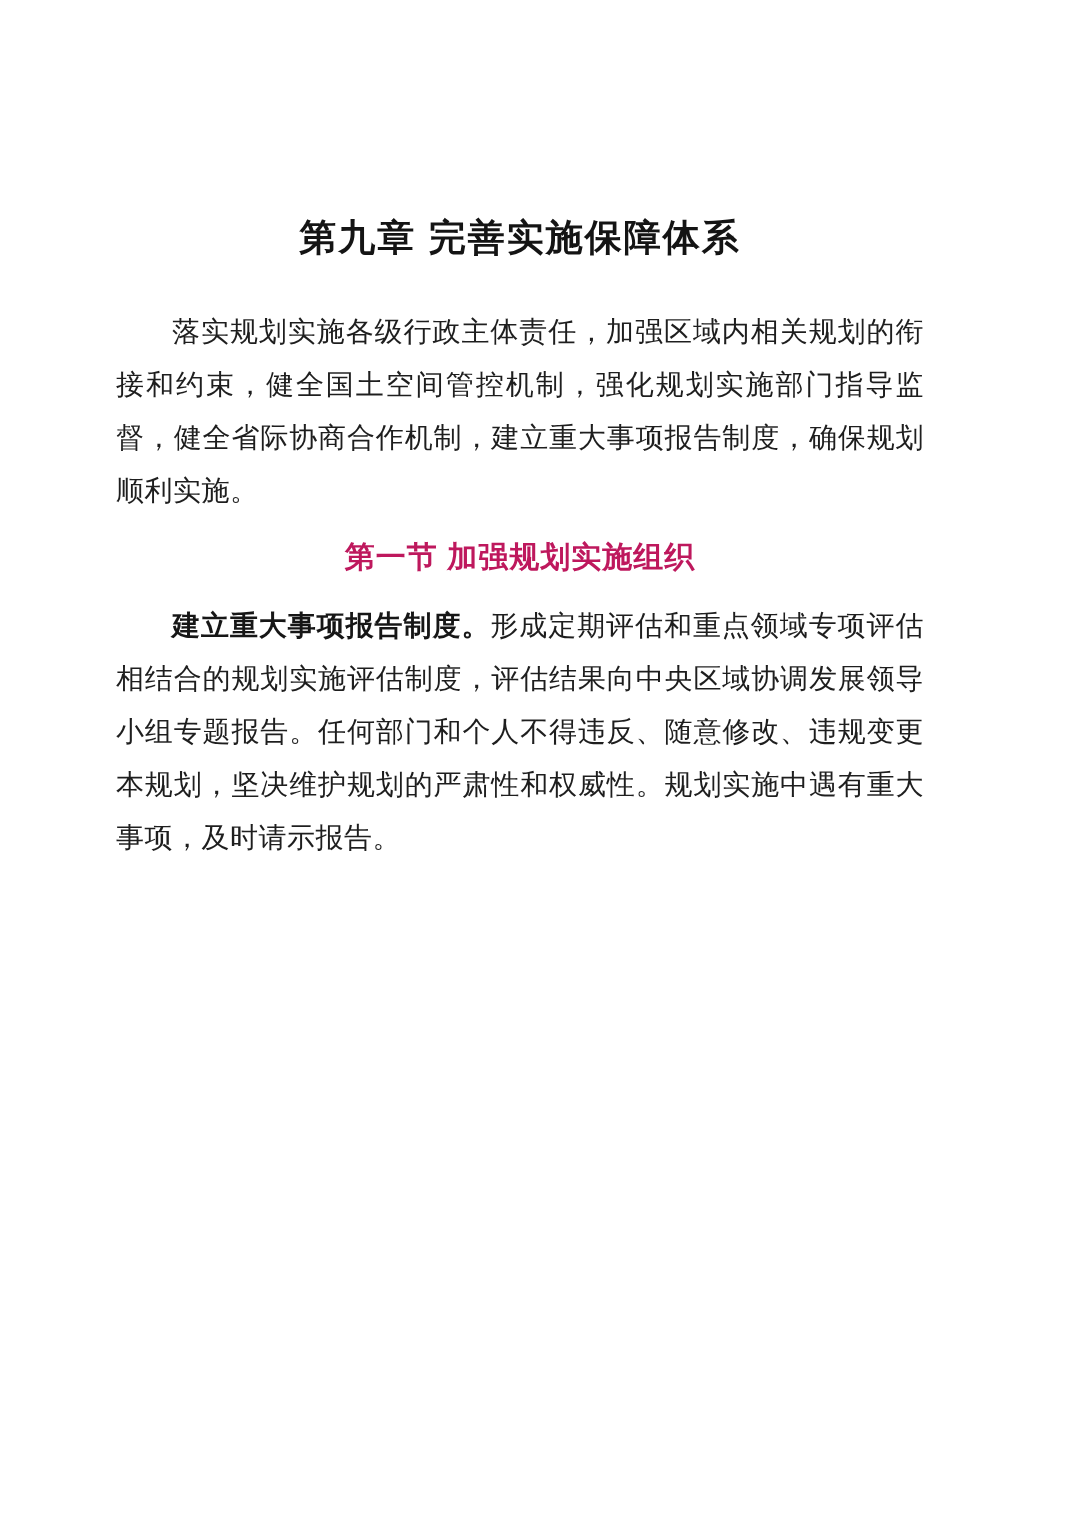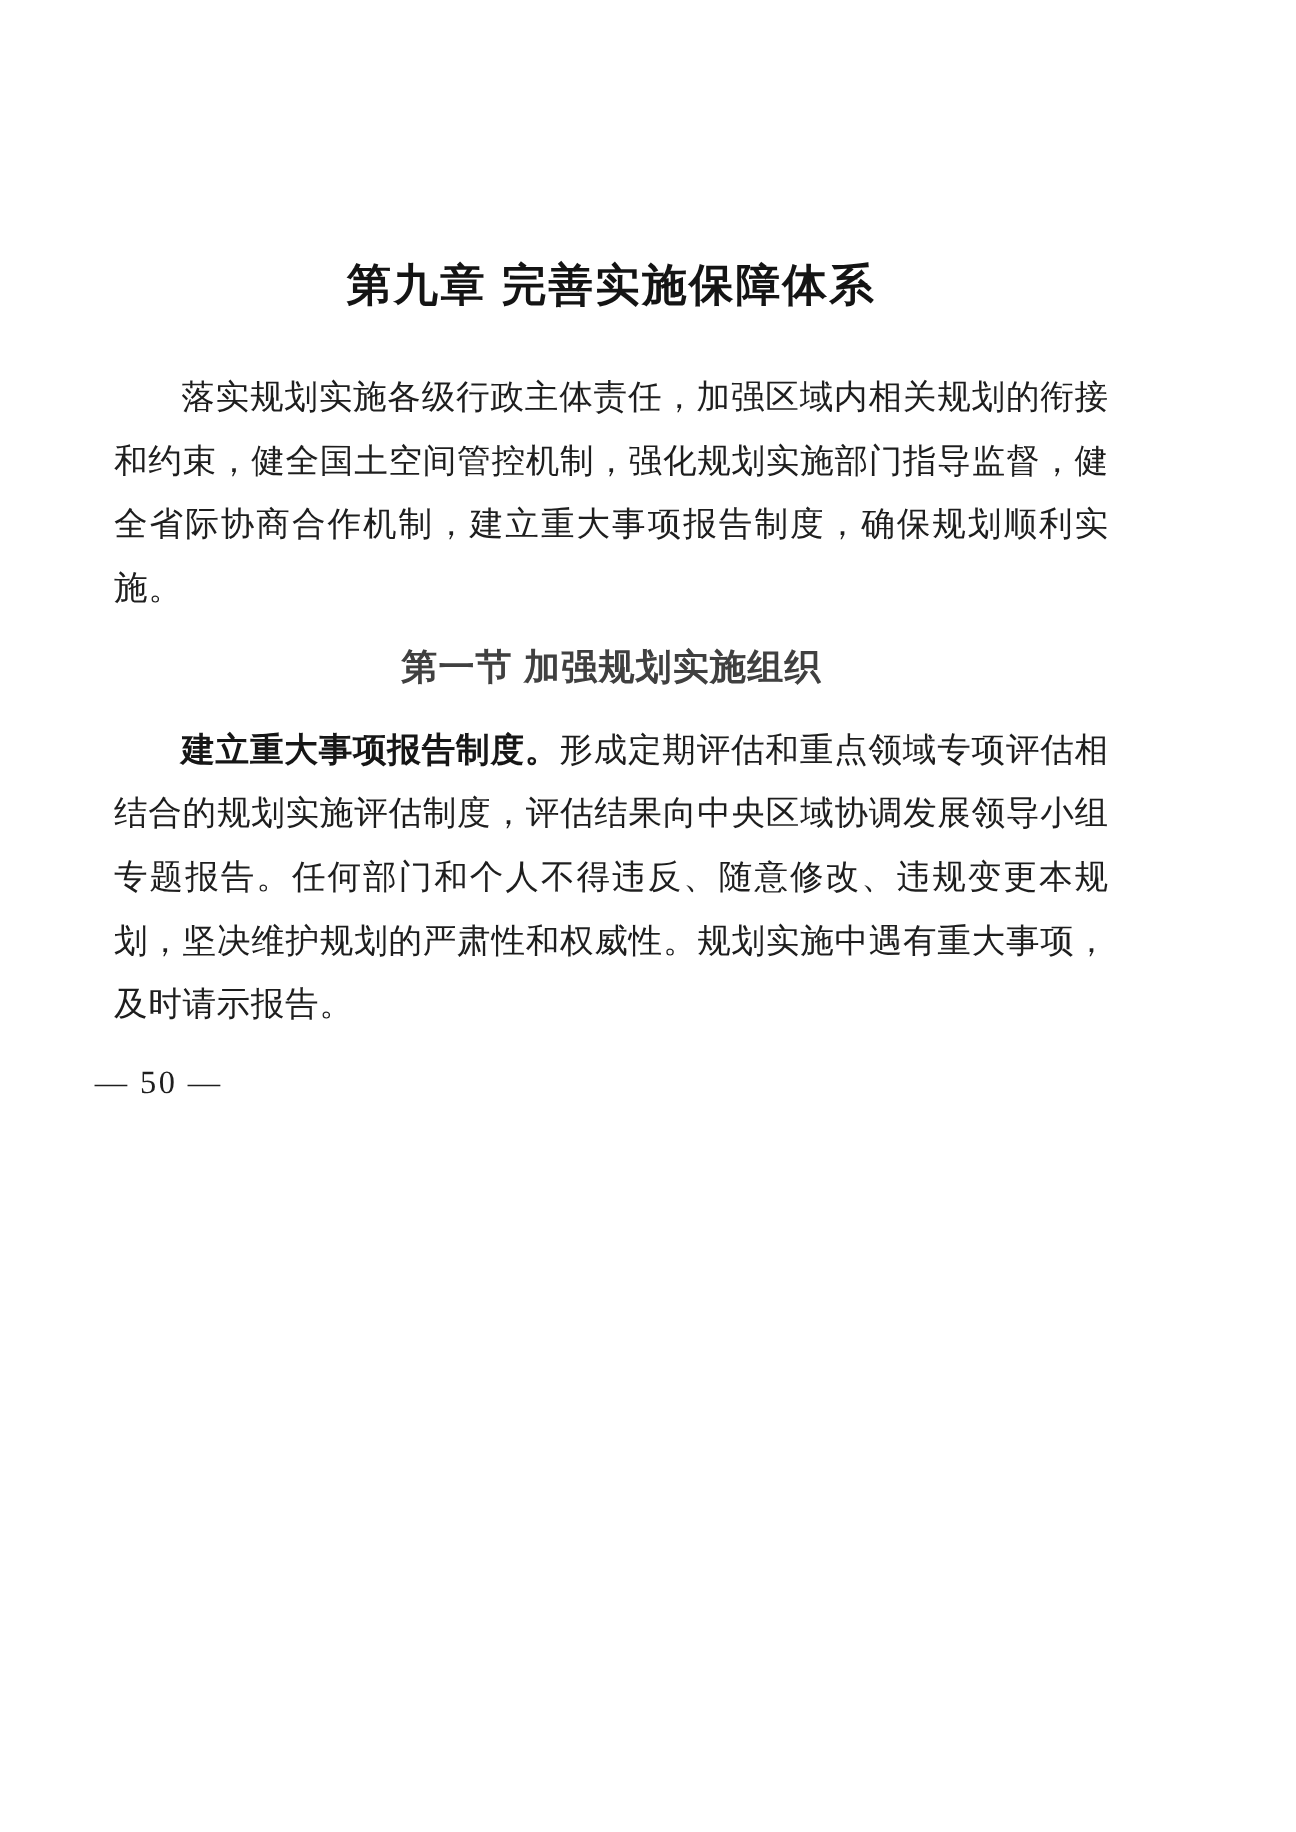--- a/index.html
+++ b/index.html
@@ -10,21 +10,21 @@
   .page {
     position: relative;
     width: 1080px;
     height: 1527px;
     background: #ffffff;
     overflow: hidden;
     font-family: "Liberation Serif", "DejaVu Serif", serif;
     color: #1e1e1e;
   }
   .content {
-    padding: 215px 140px 0 79px;
+    padding: 215px 140px 0 100px;
   }
   .chapter-title {
     font-family: "Liberation Sans", "DejaVu Sans", sans-serif;
     font-weight: 700;
     font-size: 37px;
     line-height: 46px;
     text-align: center;
     letter-spacing: 2px;
     color: #141414;
     margin: 0;
@@ -41,21 +41,21 @@
   .intro-para {
     margin-top: 44px;
   }
   .section-title {
     font-family: "Liberation Sans", "DejaVu Sans", sans-serif;
     font-weight: 700;
     font-size: 30px;
     line-height: 40px;
     text-align: center;
     letter-spacing: 1px;
-    color: #404040;
+    color: #be185d;
     margin: 20px 0 22px 0;
   }
   .body-para {
     margin-top: 6px;
   }
   .body-para:first-of-type {
     margin-top: 0;
   }
   .para .lead {
     font-weight: 700;
@@ -81,16 +81,15 @@
     <p class="para intro-para">落实规划实施各级行政主体责任，加强区域内相关规划的衔接和约束，健全国土空间管控机制，强化规划实施部门指导监督，健全省际协商合作机制，建立重大事项报告制度，确保规划顺利实施。</p>
 
     <h2 class="section-title">第一节 加强规划实施组织</h2>
 
 
 
     <p class="para body-para">
       <span class="lead">建立重大事项报告制度。</span><span>形成定期评估和重点领域专项评估相结合的规划实施评估制度，评估结果向中央区域协调发展领导小组专题报告。任何部门和个人不得违反、随意修改、违规变更本规划，坚决维护规划的严肃性和权威性。规划实施中遇有重大事项，及时请示报告。</span>
     </p>
 
-    <p class="page-number">— 50 —</p>
 
   </div>
 </div>
 
 </body></html>

